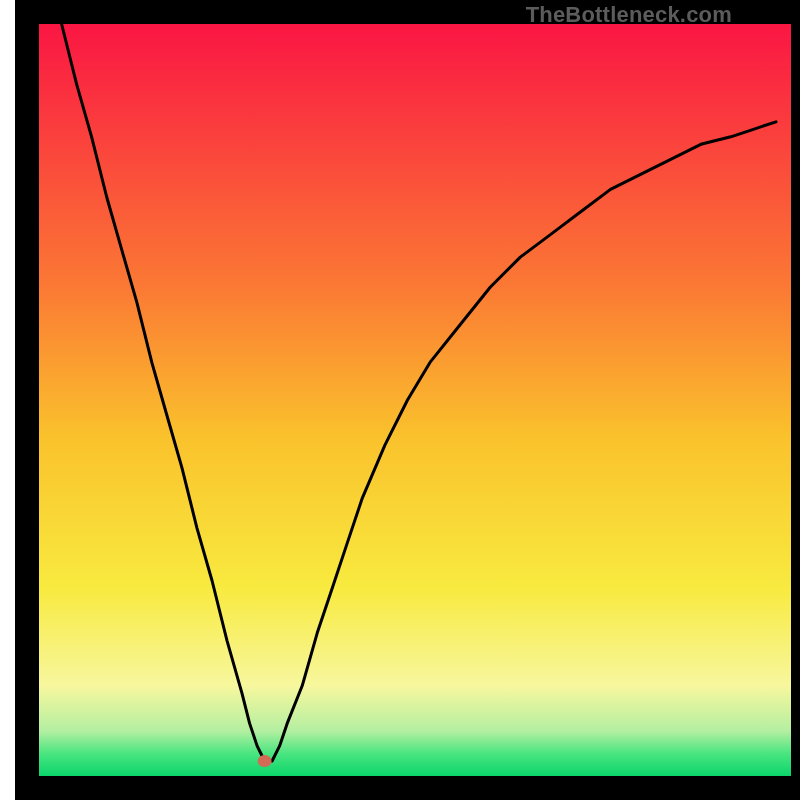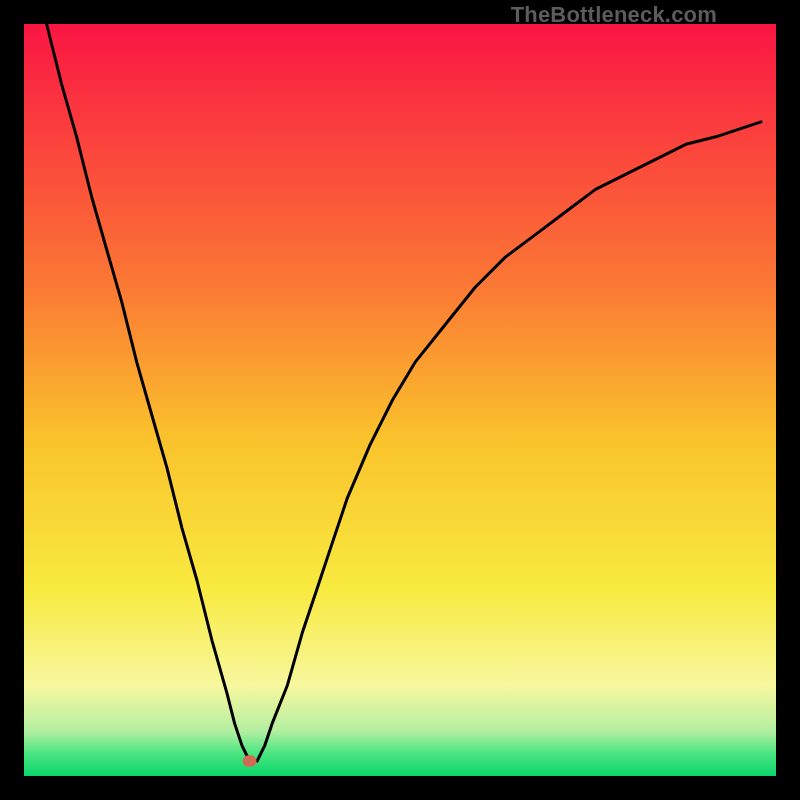--- a/index.html
+++ b/index.html
@@ -8,20 +8,21 @@
     width: 800px;
     height: 800px;
     background: #fff;
     overflow: hidden;
     font-family: Arial, Helvetica, sans-serif;
   }
   .frame {
     position: relative;
     width: 723px;
     height: 800px;
+    margin-left: 15px;
   }
   .watermark {
     position: absolute;
     top: 2px;
     right: 6px;
     font-size: 22px;
     font-weight: 600;
     color: #5c5c5c;
     letter-spacing: 0.2px;
     z-index: 10;

